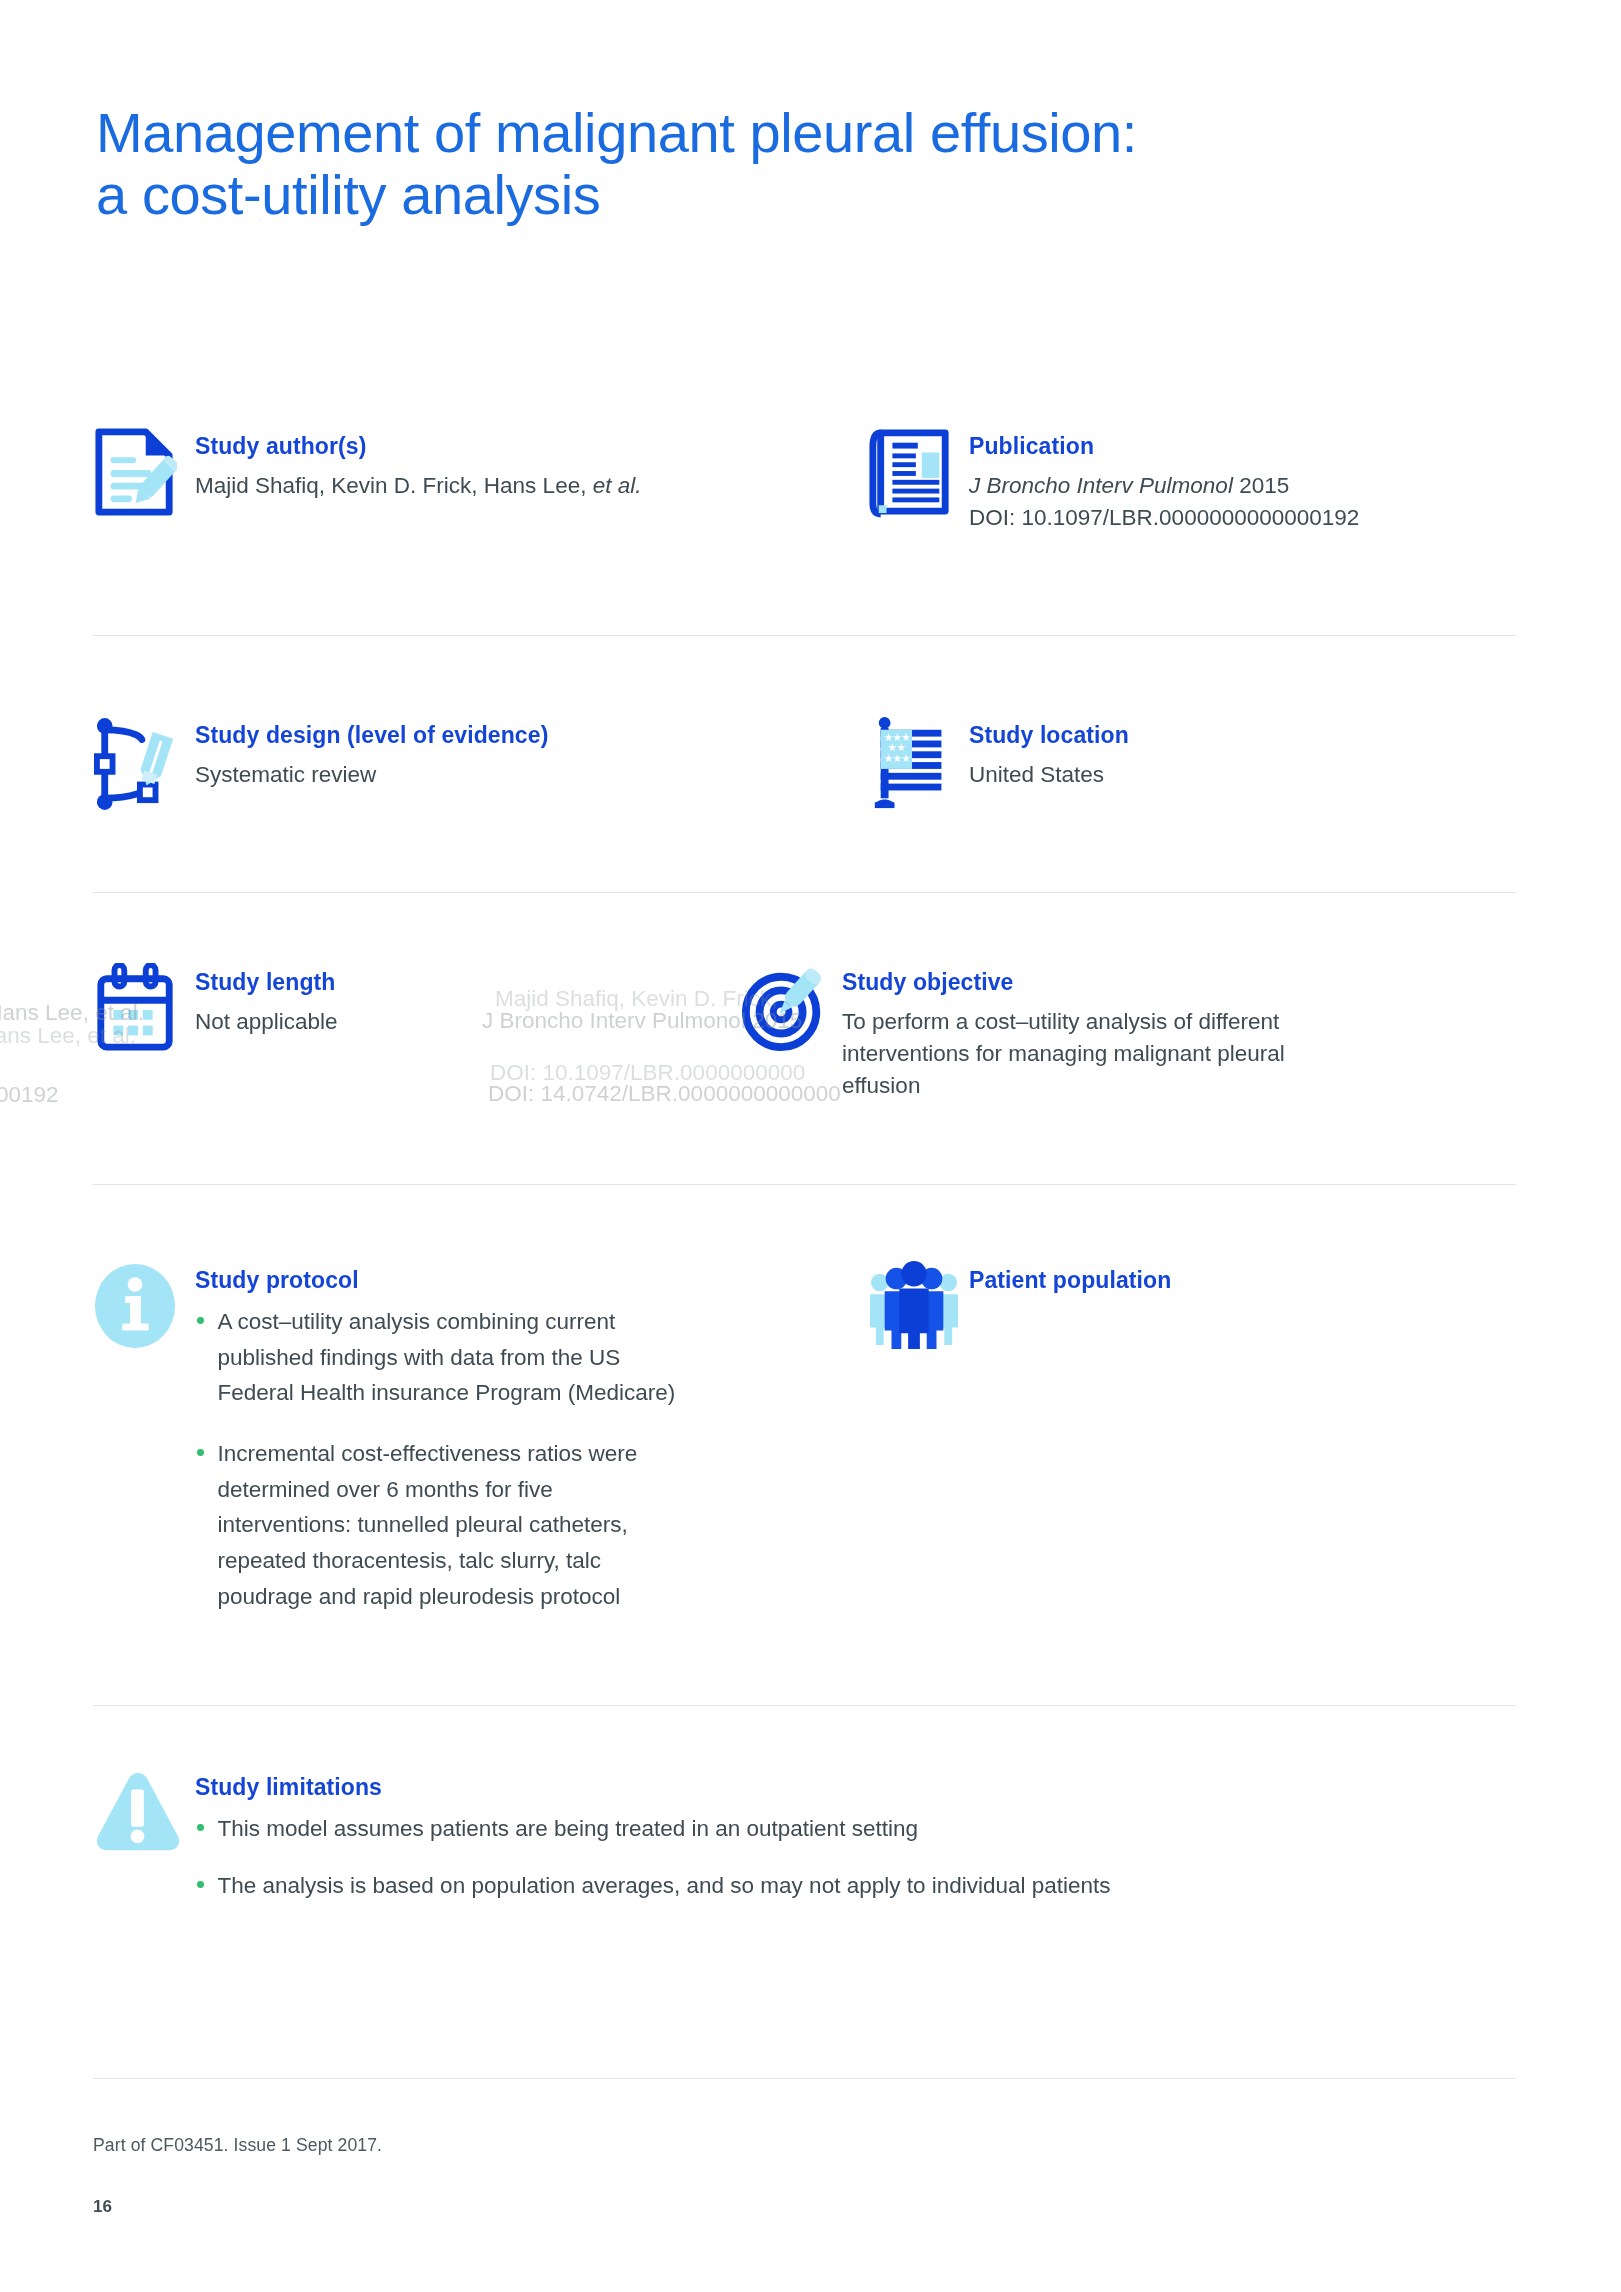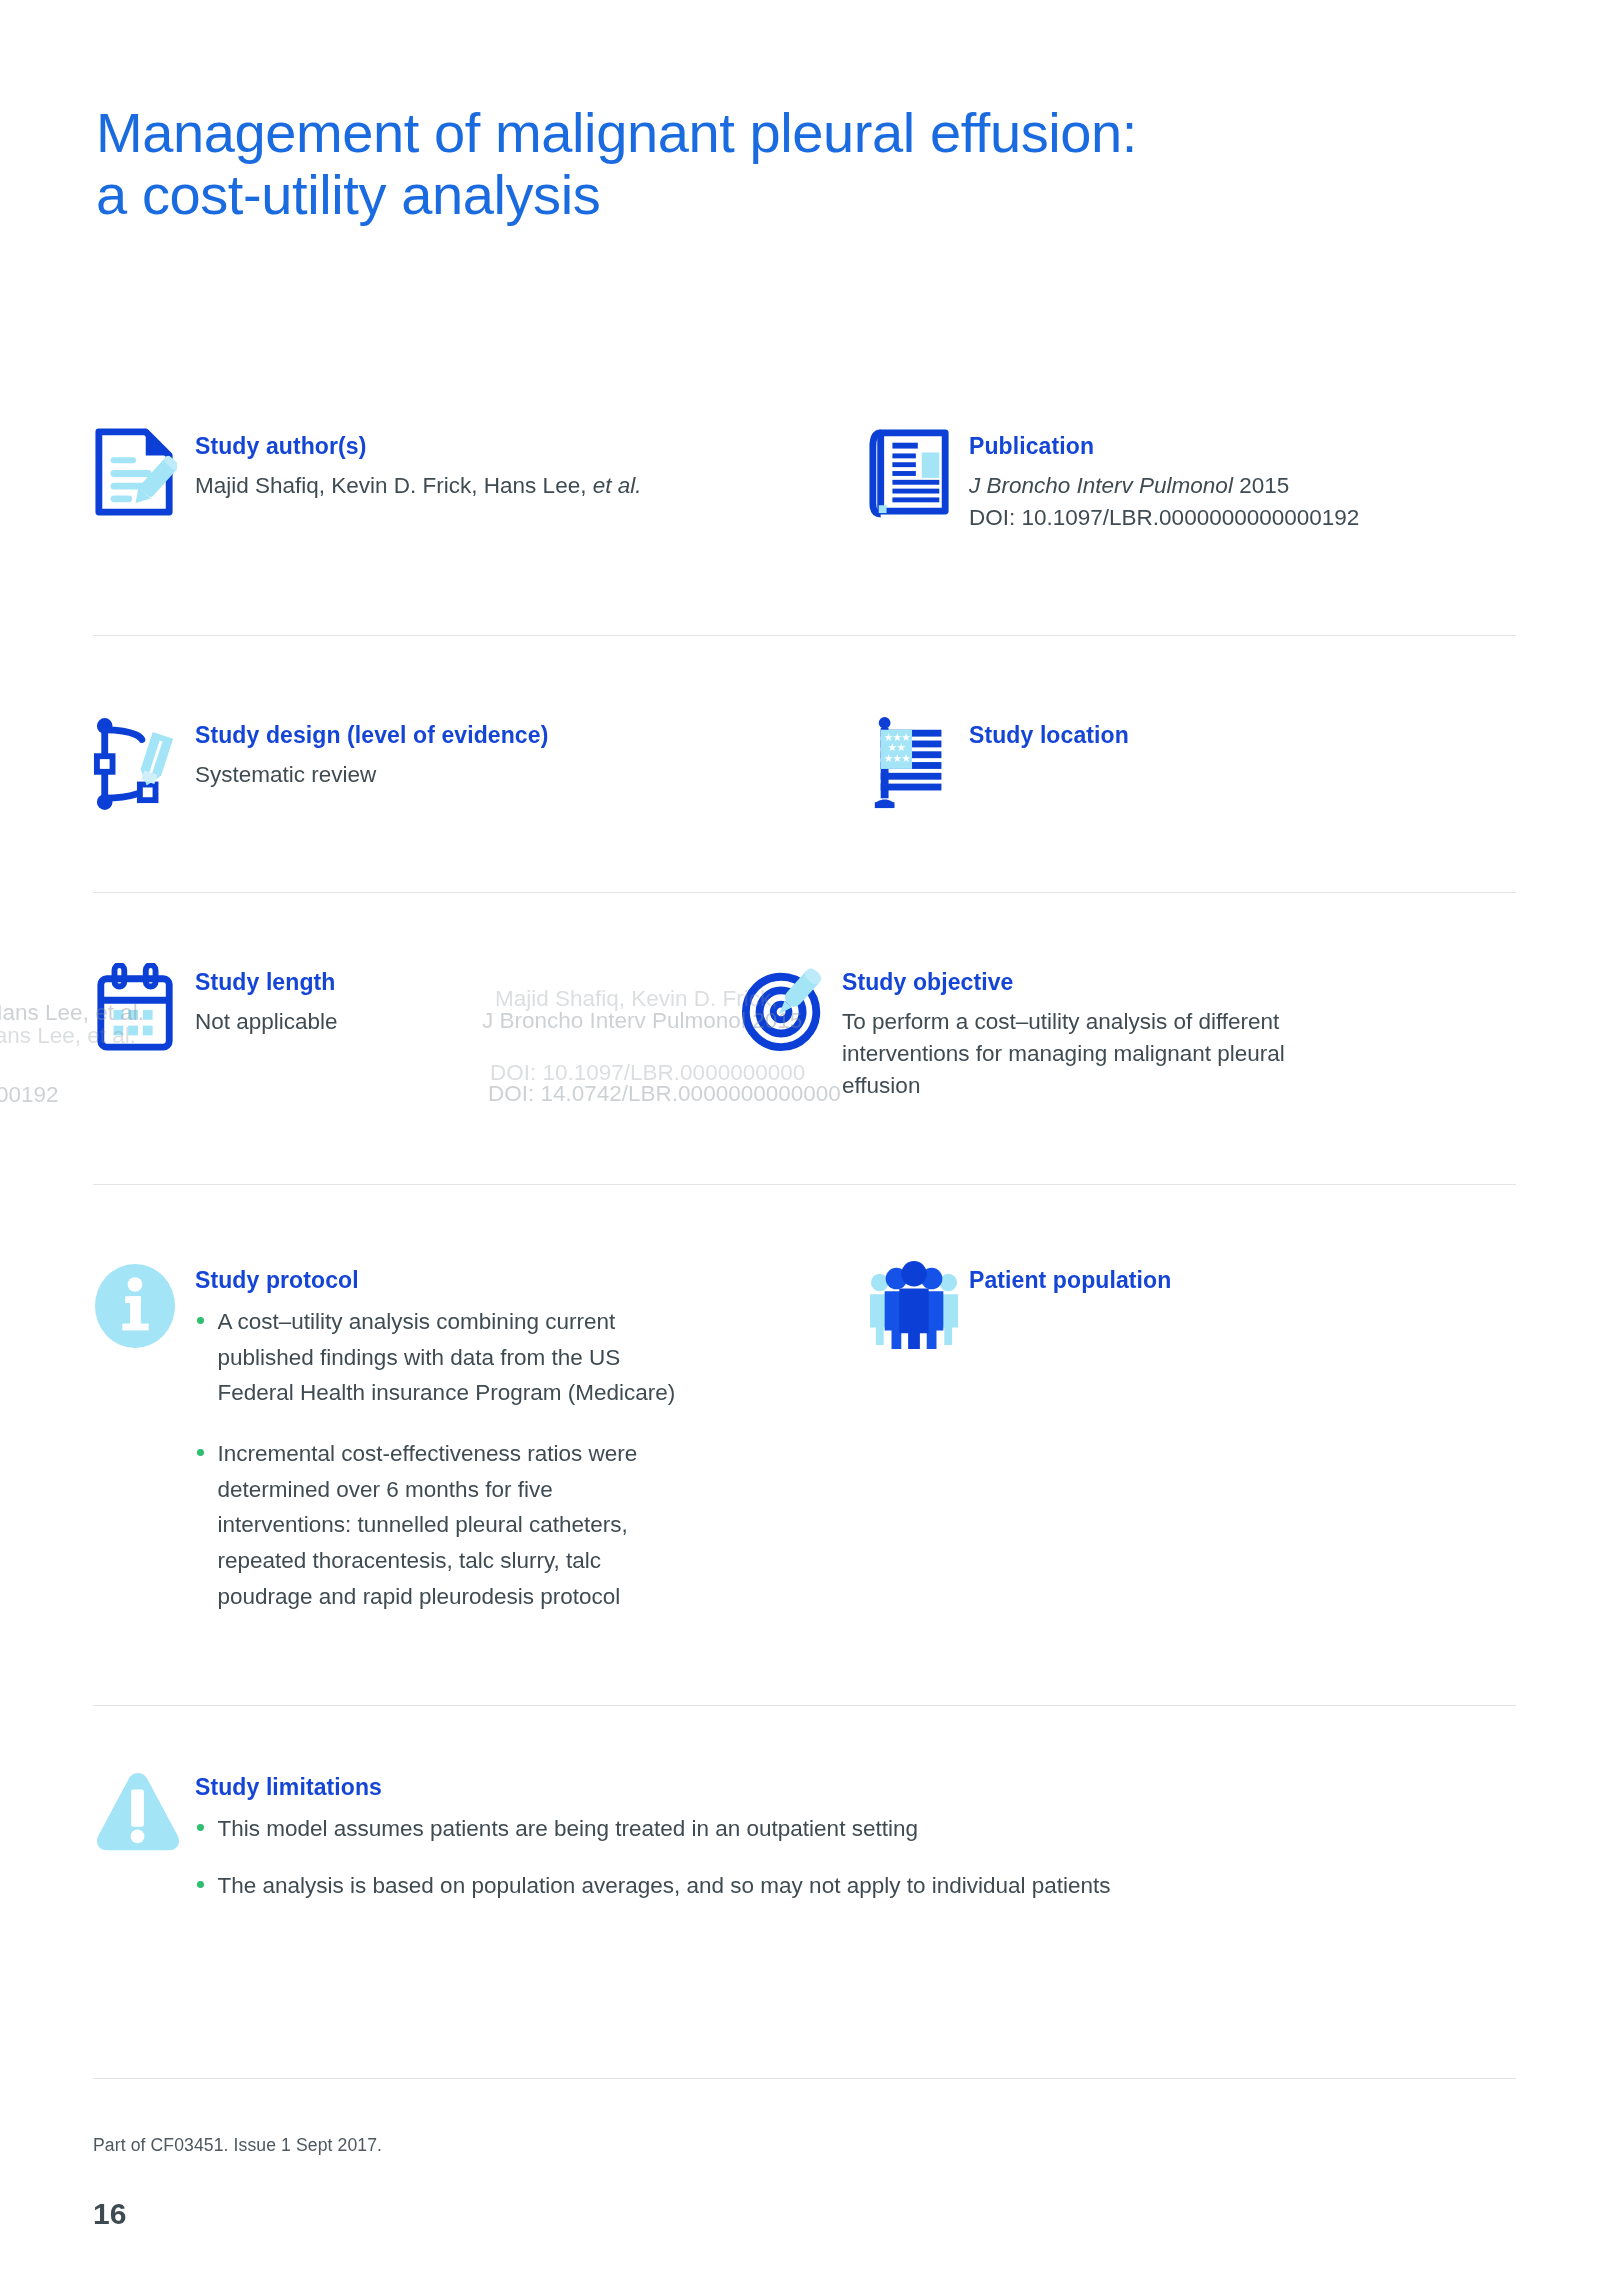--- a/index.html
+++ b/index.html
@@ -123,21 +123,21 @@
     top: 2135px;
     color: #4D585F;
     font-size: 17.6px;
     letter-spacing: 0.1px;
   }
   .page-number {
     position: absolute;
     left: 93px;
     top: 2197px;
     color: #3F4B52;
-    font-size: 30px;
+    font-size: 17px;
     font-weight: 700;
   }
 
   
   .ghost-layer {
     position: absolute;
     inset: 0;
     pointer-events: none;
     z-index: 5;
   }
@@ -256,20 +256,21 @@
             <text x="21" y="36">★</text>
               <text x="30" y="36">★</text>
             <text x="17" y="47">★</text>
               <text x="26" y="47">★</text>
               <text x="35" y="47">★</text>
           </g>
         </svg>
       </div>
       <div class="body-col">
         <div class="heading">Study location</div>
+        <p class="value">United States</p>
       </div>
     </div>
   </div>
 
   <div class="divider" style="top:892px;"></div>
 
   <div class="section" style="top:959px;">
 
     <div class="col col-right">
       <div class="icon-box">

